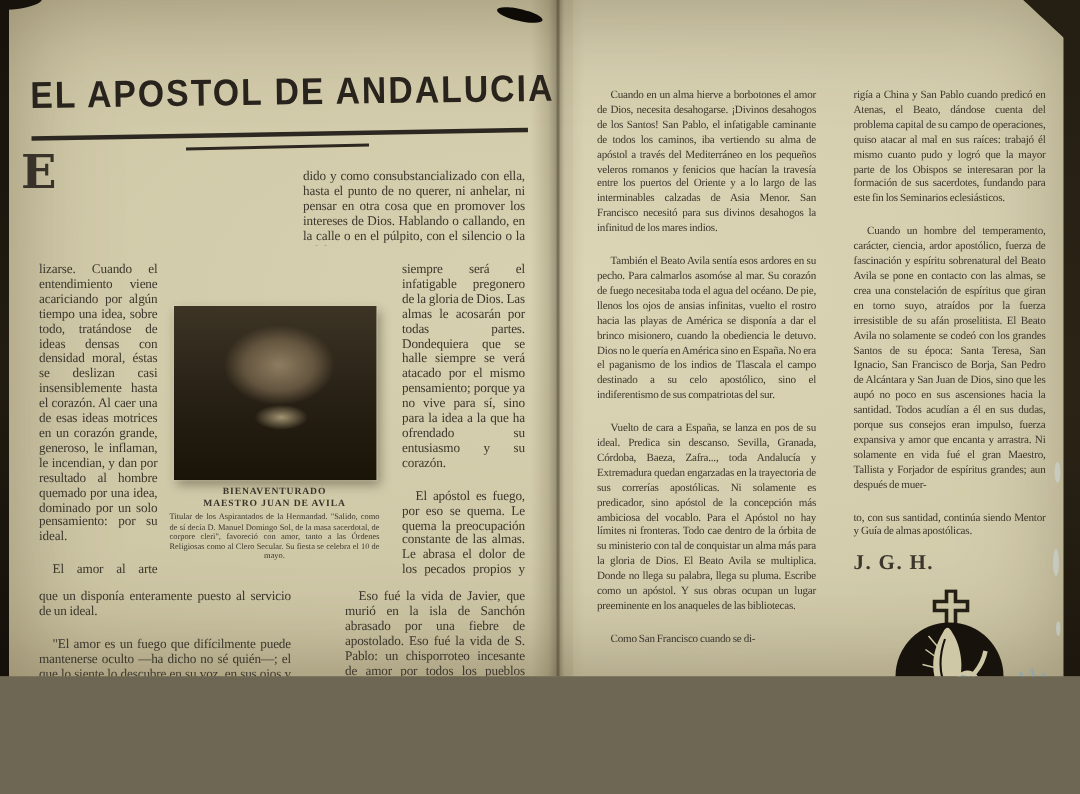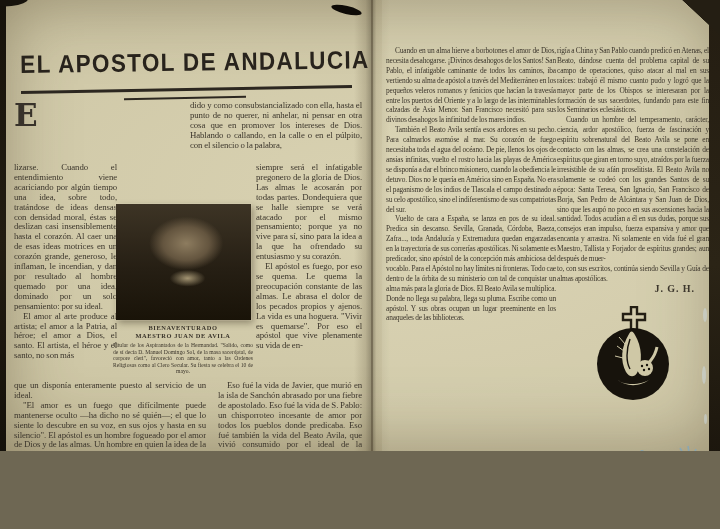--- a/index.html
+++ b/index.html
@@ -25,35 +25,35 @@
   .speck{background:rgba(205,220,228,.5);border-radius:50%;}
   
   .title{left:20px;top:50px;width:340px;font-family:"Liberation Sans","DejaVu Sans",sans-serif;
     font-weight:700;font-size:25px;letter-spacing:1.5px;color:#28231c;white-space:nowrap;
     transform:rotate(-0.8deg) scaleX(.9);transform-origin:left top;}
   .rule-main{left:21px;top:88px;width:331px;height:3px;background:#2c2720;transform:rotate(-1deg);}
   .rule-sub{left:124px;top:97px;width:122px;height:2px;background:#2c2720;transform:rotate(-1.2deg);}
   .lp-text,.rp-text{text-align:justify;overflow:hidden;}
   .lp-text{font-size:8.8px;line-height:9.9px;letter-spacing:-.1px;word-spacing:-.3px;}
   .rp-text{font-size:7.4px;line-height:9.9px;letter-spacing:-.15px;word-spacing:-.3px;}
-  .lp-text p,.rp-text p{margin:0;}
+  .lp-text p,.rp-text p{margin:12px;}
   .indent{text-indent:9px;}
   .dropcap{float:left;font-size:31px;line-height:26px;font-weight:700;color:#38322a;margin:1px 4px 0 0;font-family:"DejaVu Serif",serif;}
   .portrait{left:116px;top:204px;width:135px;height:116px;
     background:
       radial-gradient(38% 32% at 52% 34%, #8d7c5f 0%, #64553f 45%, rgba(40,32,20,0) 72%),
       radial-gradient(22% 12% at 53% 64%, #a39472 0%, rgba(80,68,48,0) 60%),
       linear-gradient(180deg,#3d3425 0%,#261f14 55%,#191308 100%);
     box-shadow:0 0 0 1px rgba(230,224,196,.22), 2px 3px 7px rgba(40,32,18,.4);}
   .caption{left:107px;top:324px;width:152px;text-align:center;color:#3a342a;}
   .caption-h{font-size:6.4px;font-weight:700;letter-spacing:.6px;line-height:7.6px;}
   .caption-b{font-size:5.6px;line-height:6.5px;text-align:justify;text-align-last:center;margin-top:3px;padding:0 6px;}
   .pagenum{font-size:11px;color:#46402f;}
   
-  .sig{text-align:right;padding-right:14px;font-size:10px;font-weight:700;letter-spacing:1px;margin-top:9px;}
+  .sig{padding-right:14px;font-size:14px;font-weight:700;letter-spacing:1px;margin-top:9px;}
   .emblem{display:block;margin:12px auto 0 auto;}
   
   .wm-text{left:2px;top:491px;font-family:"DejaVu Sans","Liberation Sans",sans-serif;font-weight:700;
     font-size:31px;letter-spacing:1px;color:rgba(170,200,216,.40);
     -webkit-text-stroke:1.3px rgba(125,163,184,.78);white-space:nowrap;}
   .wm-logo{left:608px;top:444px;}
 </style>
 </head>
 <body>
 
@@ -96,26 +96,27 @@
     <div class="caption-h">MAESTRO JUAN DE AVILA</div>
     <div class="caption-b">Titular de los Aspirantados de la Hermandad. "Salido, como de sí decía D. Manuel Domingo Sol, de la masa sacerdotal, de corpore cleri", favoreció con amor, tanto a las Órdenes Religiosas como al Clero Secular. Su fiesta se celebra el 10 de mayo.</div>
   </div>
 
   <div class="abs pagenum" style="left:26px;top:486px;">598</div>
 
   <div class="abs rp-text" style="left:386px;top:46px;width:170px;height:450px;">
     <p class="indent">Cuando en un alma hierve a borbotones el amor de Dios, necesita desahogarse. ¡Divinos desahogos de los Santos! San Pablo, el infatigable caminante de todos los caminos, iba vertiendo su alma de apóstol a través del Mediterráneo en los pequeños veleros romanos y fenicios que hacían la travesía entre los puertos del Oriente y a lo largo de las interminables calzadas de Asia Menor. San Francisco necesitó para sus divinos desahogos la infinitud de los mares indios.</p>
     <p class="indent">También el Beato Avila sentía esos ardores en su pecho. Para calmarlos asomóse al mar. Su corazón de fuego necesitaba toda el agua del océano. De pie, llenos los ojos de ansias infinitas, vuelto el rostro hacia las playas de América se disponía a dar el brinco misionero, cuando la obediencia le detuvo. Dios no le quería en América sino en España. No era el paganismo de los indios de Tlascala el campo destinado a su celo apostólico, sino el indiferentismo de sus compatriotas del sur.</p>
     <p class="indent">Vuelto de cara a España, se lanza en pos de su ideal. Predica sin descanso. Sevilla, Granada, Córdoba, Baeza, Zafra..., toda Andalucía y Extremadura quedan engarzadas en la trayectoria de sus correrías apostólicas. Ni solamente es predicador, sino apóstol de la concepción más ambiciosa del vocablo. Para el Apóstol no hay límites ni fronteras. Todo cae dentro de la órbita de su ministerio con tal de conquistar un alma más para la gloria de Dios. El Beato Avila se multiplica. Donde no llega su palabra, llega su pluma. Escribe como un apóstol. Y sus obras ocupan un lugar preeminente en los anaqueles de las bibliotecas.</p>
+    <p class="indent">Como San Francisco cuando se di-</p>
   </div>
 
   <div class="abs rp-text" style="left:557px;top:46px;width:152px;height:460px;">
     <p>rigía a China y San Pablo cuando predicó en Atenas, el Beato, dándose cuenta del problema capital de su campo de operaciones, quiso atacar al mal en sus raíces: trabajó él mismo cuanto pudo y logró que la mayor parte de los Obispos se interesaran por la formación de sus sacerdotes, fundando para este fin los Seminarios eclesiásticos.</p>
     <p class="indent">Cuando un hombre del temperamento, carácter, ciencia, ardor apostólico, fuerza de fascinación y espíritu sobrenatural del Beato Avila se pone en contacto con las almas, se crea una constelación de espíritus que giran en torno suyo, atraídos por la fuerza irresistible de su afán proselitista. El Beato Avila no solamente se codeó con los grandes Santos de su época: Santa Teresa, San Ignacio, San Francisco de Borja, San Pedro de Alcántara y San Juan de Dios, sino que les aupó no poco en sus ascensiones hacia la santidad. Todos acudían a él en sus dudas, porque sus consejos eran impulso, fuerza expansiva y amor que encanta y arrastra. Ni solamente en vida fué el gran Maestro, Tallista y Forjador de espíritus grandes; aun después de muer-</p>
-    <p>to, con sus escritos, continúa siendo Sevilla y Guía de almas apostólicas.</p>
+    <p>to, con sus santidad, continúa siendo Mentor y Guía de almas apostólicas.</p>
     <p class="sig">J. G. H.</p>
 
     <svg class="emblem" width="80" height="96" viewBox="0 0 80 96">
       <path d="M38,1 h6 v7 h8 v6 h-8 v10 h-6 v-10 h-8 v-6 h8 z" fill="none" stroke="#241f14" stroke-width="2.4"></path>
       <circle cx="40" cy="58" r="36" fill="#17130c"></circle>
       <g>
         <path d="M36,28 C28,41 27,55 33,66 C36,71 41,72 44,67 C50,57 49,40 42,29 C40,25 38,24 36,28 Z" fill="#cfc8a6"></path>
         <path d="M37,33 C33,44 33,56 37,63" stroke="#17130c" stroke-width="1.4" fill="none"></path>
         <path d="M45,64 C55,60 62,51 64,41" stroke="#cfc8a6" stroke-width="3" fill="none"></path>
         <circle cx="52" cy="62" r="8" fill="#cfc8a6"></circle>

